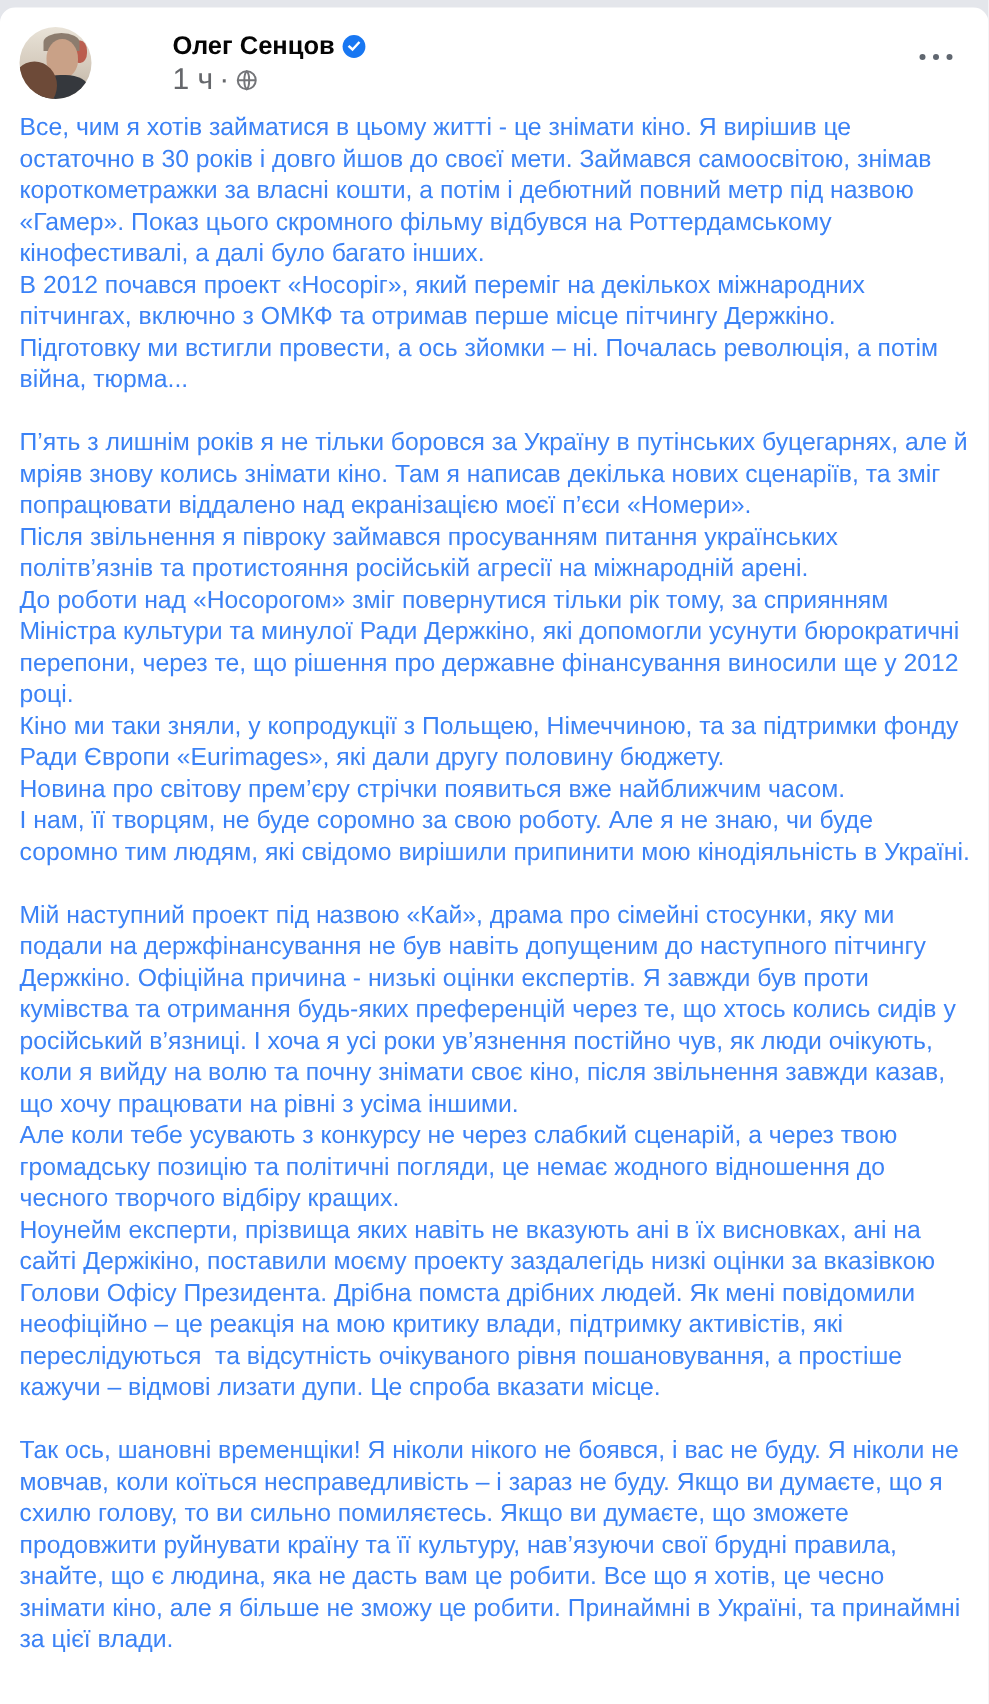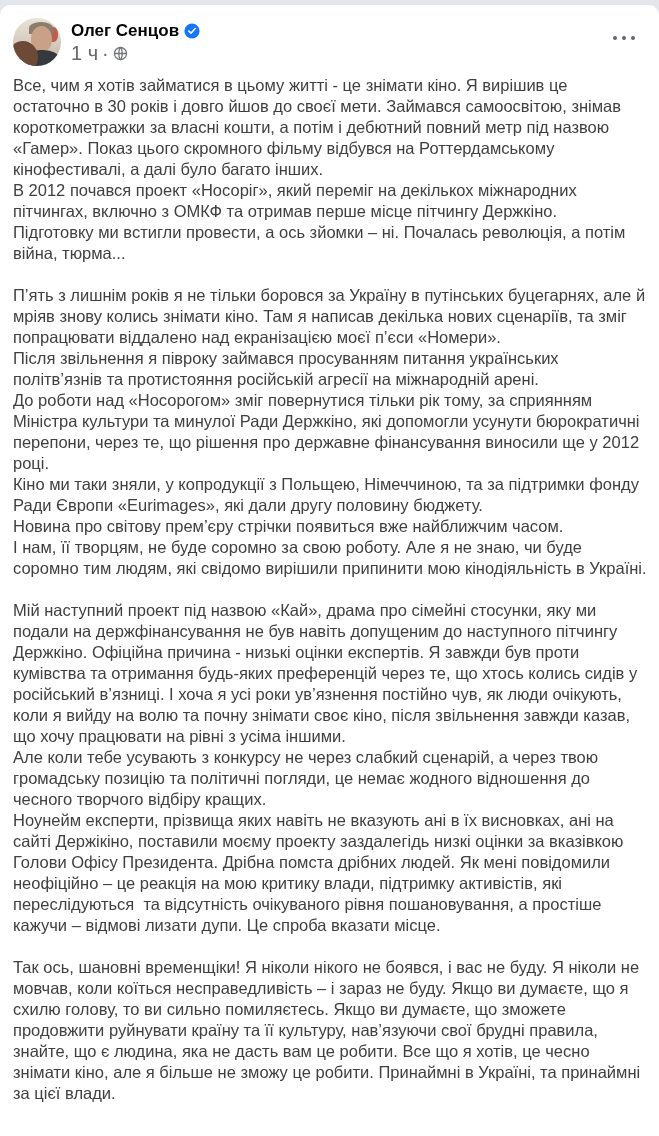--- a/index.html
+++ b/index.html
@@ -10,21 +10,21 @@
     font-family:"Liberation Sans", sans-serif;
     position:relative;
   }
   .card {
     position:absolute; top:5px; left:0;
     width:659px; height:1131px;
     background:#ffffff;
     border-radius:10px 10px 0 0;
   }
   
-  .header { position:relative; display:flex; padding:13px 16px 0 13px; }
+  .header { position:relative; display:flex; padding:13px 16px 0 13px;gap:44px; }
   .avatar {
     width:48px; height:48px; border-radius:50%;
     overflow:hidden; position:relative; flex:none; cursor:pointer;
     background:linear-gradient(180deg,#e9e3d8 0%,#d4cabc 55%,#bcaf9f 100%);
   }
   .av-red   { position:absolute; right:3px; top:9px;  width:10px; height:15px; background:#b5493a; border-radius:45%; opacity:.85; }
   .av-hair  { position:absolute; left:16px; top:4px;  width:24px; height:12px; background:#8c7c6e; border-radius:50% 50% 0 0; }
   .av-face  { position:absolute; left:18px; top:8px;  width:21px; height:26px; background:#c9a187; border-radius:50% 50% 46% 46%; }
   .av-shirt { position:absolute; left:12px; bottom:-3px; width:34px; height:19px; background:#35383d; border-radius:45% 45% 0 0; }
   .av-p2    { position:absolute; left:-5px; bottom:-7px; width:30px; height:32px; background:#6d4a38; border-radius:50%; }
@@ -43,21 +43,21 @@
     position:absolute; right:16px; top:14px;
     width:38px; height:38px; border-radius:50%;
     display:flex; align-items:center; justify-content:center; cursor:pointer;
   }
   .more i { width:4.5px; height:4.5px; background:#606770; border-radius:50%; margin:0 2.2px; display:block; }
   
   .post-body { padding:0 12px 0 13px; margin-top:9px; }
   .post-body p {
     margin:0 0 21px 0;
     font-size:16.5px; line-height:21px;
-    color:#404040;
+    color:#3b82f6;
     white-space:pre-wrap;
     word-wrap:break-word;
   }
 </style>
 </head>
 <body>
 
 <div class="card">
 
   <div class="header">

